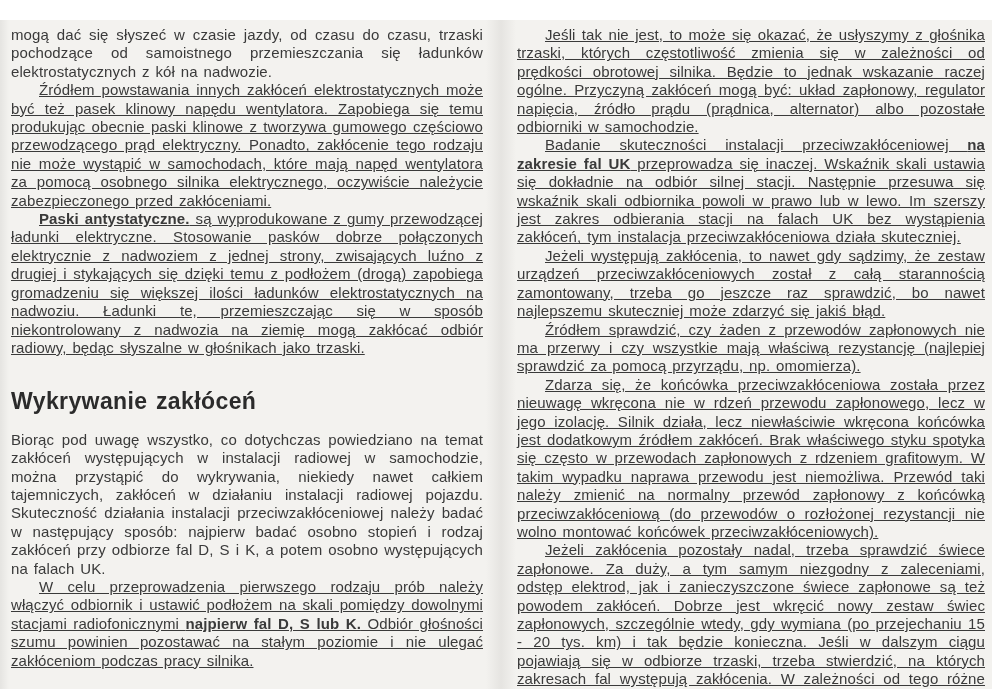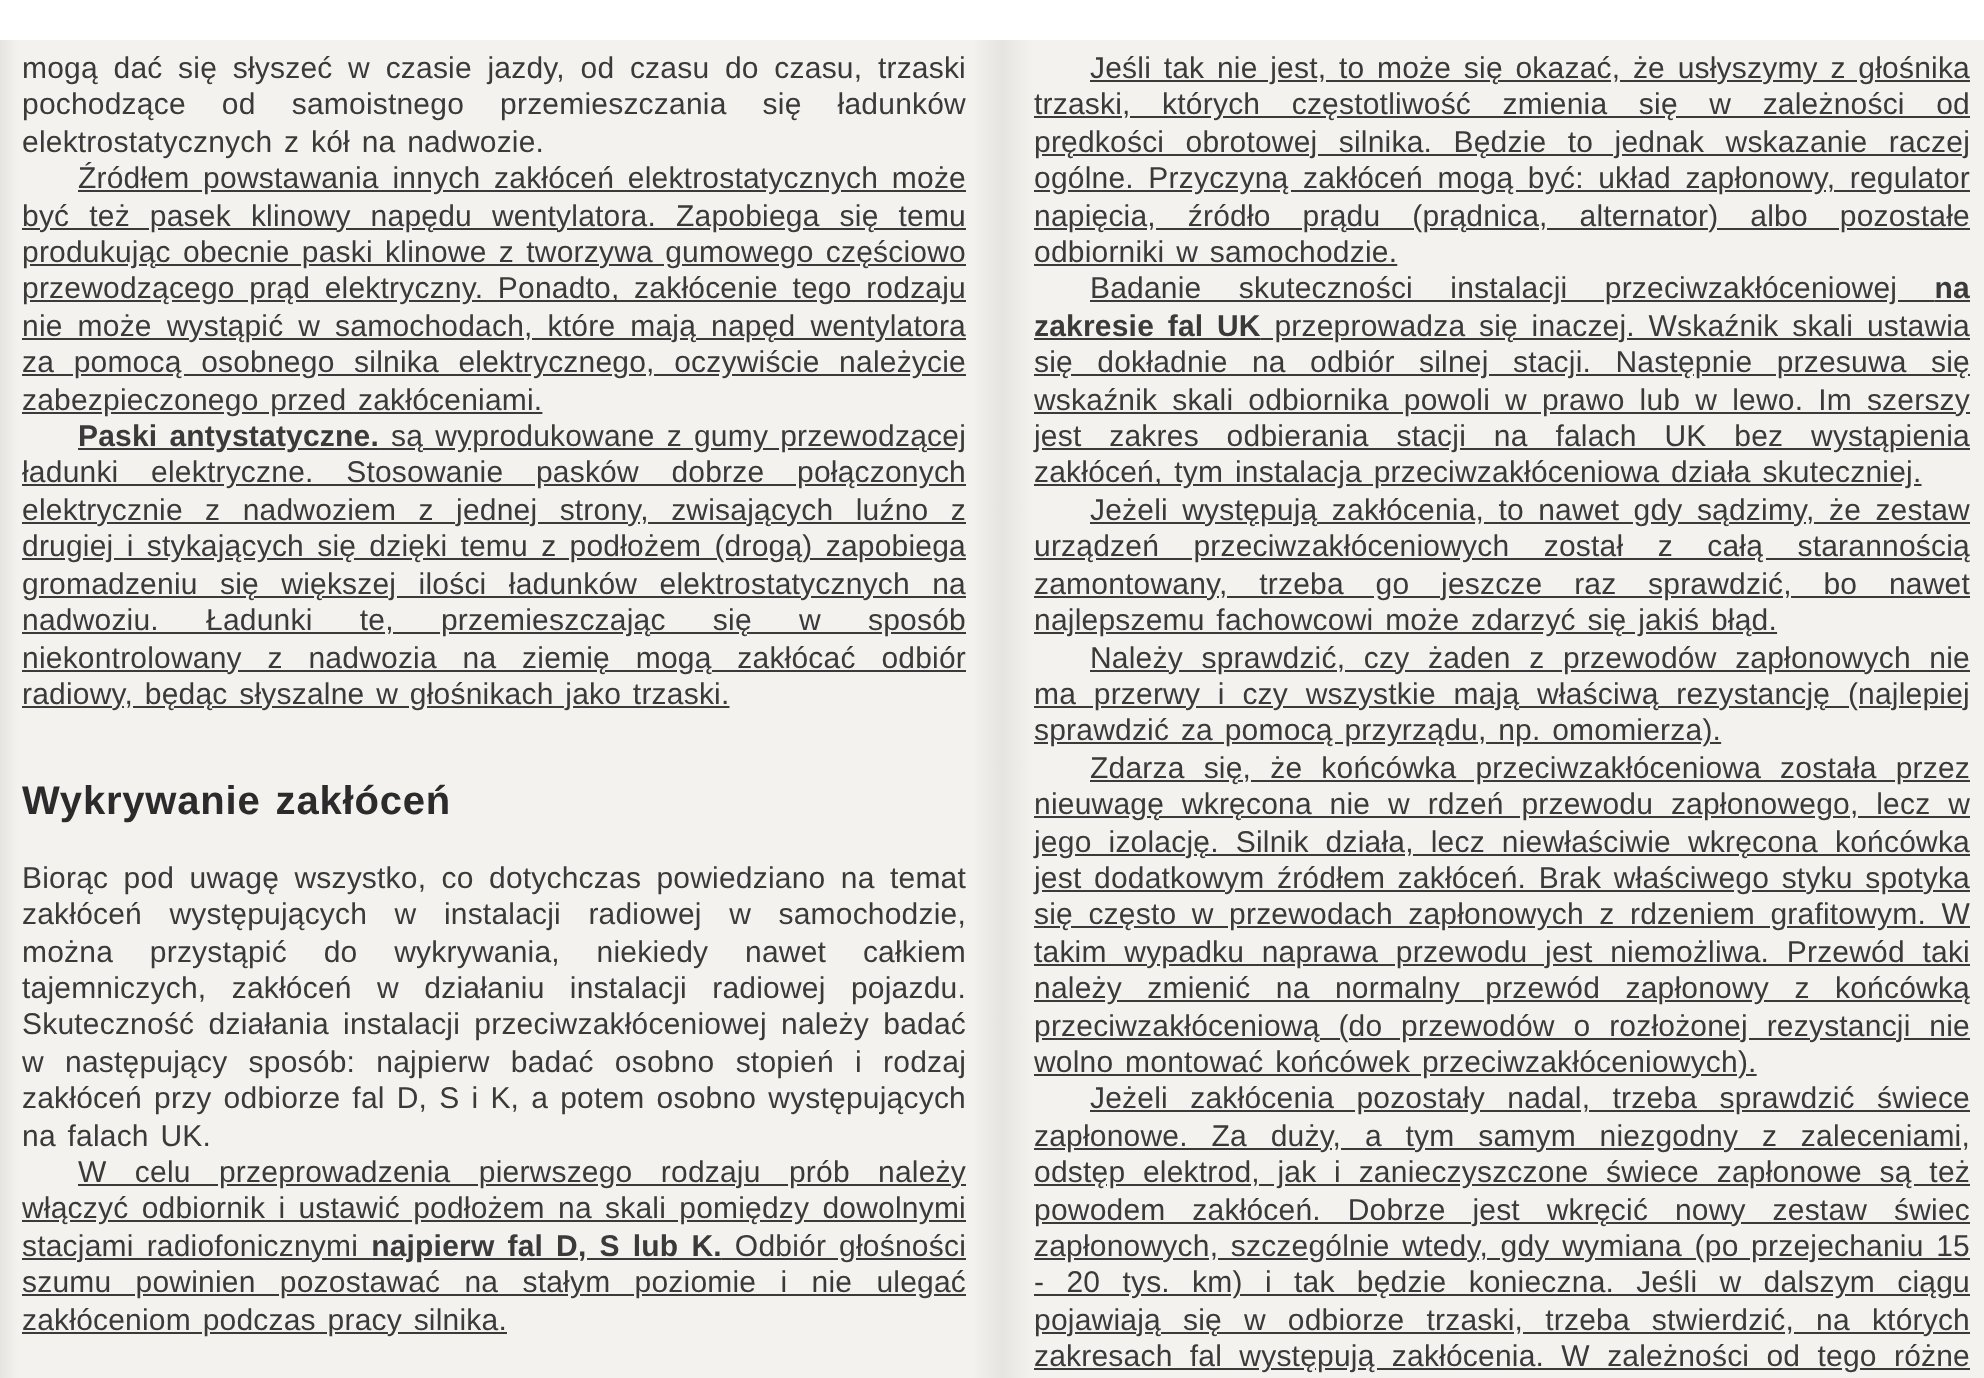--- a/index.html
+++ b/index.html
@@ -21,21 +21,21 @@
     text-align: justify;
     word-spacing: 1.6px;
     letter-spacing: 0.1px;
   }
   .col-left  { left: 11px;  width: 472px; }
   .col-right { left: 517px; width: 468px; }
   .para { margin: 0; }
   .para.indent { text-indent: 28px; text-decoration: underline; }
   .para strong { font-weight: bold; }
   .section-heading {
-    font-size: 20px;
+    font-size: 23px;
     font-weight: bold;
     letter-spacing: 0.4px;
     text-align: left;
     margin: 35px 0 20px 0;
   }
   .gutter {
     position: absolute;
     left: 486px; top: 0;
     width: 30px; height: 100%;
     background: linear-gradient(to right,
@@ -67,19 +67,19 @@
       <p class="para indent"><span>Źródłem powstawania innych zakłóceń elektrostatycznych może być też pasek klinowy napędu wentylatora. Zapobiega się temu produkując obecnie paski klinowe z tworzywa gumowego częściowo przewodzącego prąd elektryczny. Ponadto, zakłócenie tego rodzaju nie może wystąpić w samochodach, które mają napęd wentylatora za pomocą osobnego silnika elektrycznego, oczywiście należycie zabezpieczonego przed zakłóceniami.</span></p>
       <p class="para indent"><strong>Paski antystatyczne.</strong><span> są wyprodukowane z gumy przewodzącej ładunki elektryczne. Stosowanie pasków dobrze połączonych elektrycznie z nadwoziem z jednej strony, zwisających luźno z drugiej i stykających się dzięki temu z podłożem (drogą) zapobiega gromadzeniu się większej ilości ładunków elektrostatycznych na nadwoziu. Ładunki te, przemieszczając się w sposób niekontrolowany z nadwozia na ziemię mogą zakłócać odbiór radiowy, będąc słyszalne w głośnikach jako trzaski.</span></p>
       <h2 class="section-heading" style="color: rgb(43, 43, 43);">Wykrywanie zakłóceń</h2>
       <p class="para"><span>Biorąc pod uwagę wszystko, co dotychczas powiedziano na temat zakłóceń występujących w instalacji radiowej w samochodzie, można przystąpić do wykrywania, niekiedy nawet całkiem tajemniczych, zakłóceń w działaniu instalacji radiowej pojazdu. Skuteczność działania instalacji przeciwzakłóceniowej należy badać w następujący sposób: najpierw badać osobno stopień i rodzaj zakłóceń przy odbiorze fal D, S i K, a potem osobno występujących na falach UK.</span></p>
       <p class="para indent"><span>W celu przeprowadzenia pierwszego rodzaju prób należy włączyć odbiornik i ustawić podłożem na skali pomiędzy dowolnymi stacjami radiofonicznymi </span><strong>najpierw fal D, S lub K.</strong><span> Odbiór głośności szumu powinien pozostawać na stałym poziomie i nie ulegać zakłóceniom podczas pracy silnika.</span></p>
     </div>
   <div class="gutter"></div>
   <div class="col col-right">
       <p class="para indent"><span>Jeśli tak nie jest, to może się okazać, że usłyszymy z głośnika trzaski, których częstotliwość zmienia się w zależności od prędkości obrotowej silnika. Będzie to jednak wskazanie raczej ogólne. Przyczyną zakłóceń mogą być: układ zapłonowy, regulator napięcia, źródło prądu (prądnica, alternator) albo pozostałe odbiorniki w samochodzie.</span></p>
       <p class="para indent"><span>Badanie skuteczności instalacji przeciwzakłóceniowej </span><strong>na zakresie fal UK</strong><span> przeprowadza się inaczej. Wskaźnik skali ustawia się dokładnie na odbiór silnej stacji. Następnie przesuwa się wskaźnik skali odbiornika powoli w prawo lub w lewo. Im szerszy jest zakres odbierania stacji na falach UK bez wystąpienia zakłóceń, tym instalacja przeciwzakłóceniowa działa skuteczniej.</span></p>
-      <p class="para indent"><span>Jeżeli występują zakłócenia, to nawet gdy sądzimy, że zestaw urządzeń przeciwzakłóceniowych został z całą starannością zamontowany, trzeba go jeszcze raz sprawdzić, bo nawet najlepszemu fachowcowi może zdarzyć się jakiś błąd.</span></p>
-      <p class="para indent"><span>Należy sprawdzić, czy żaden z przewodów zapłonowych nie ma przerwy i czy wszystkie mają właściwą rezystancję (najlepiej sprawdzić za pomocą przyrządu, np. omomierza).</span></p>
+      <p class="para indent"><span>Jeżeli występują zakłócenia, to nawet gdy sądzimy, że zestaw urządzeń przeciwzakłóceniowych został z całą starannością zamontowany, trzeba go jeszcze raz sprawdzić, bo nawet najlepszemu skuteczniej może zdarzyć się jakiś błąd.</span></p>
+      <p class="para indent"><span>Źródłem sprawdzić, czy żaden z przewodów zapłonowych nie ma przerwy i czy wszystkie mają właściwą rezystancję (najlepiej sprawdzić za pomocą przyrządu, np. omomierza).</span></p>
       <p class="para indent"><span>Zdarza się, że końcówka przeciwzakłóceniowa została przez nieuwagę wkręcona nie w rdzeń przewodu zapłonowego, lecz w jego izolację. Silnik działa, lecz niewłaściwie wkręcona końcówka jest dodatkowym źródłem zakłóceń. Brak właściwego styku spotyka się często w przewodach zapłonowych z rdzeniem grafitowym. W takim wypadku naprawa przewodu jest niemożliwa. Przewód taki należy zmienić na normalny przewód zapłonowy z końcówką przeciwzakłóceniową (do przewodów o rozłożonej rezystancji nie wolno montować końcówek przeciwzakłóceniowych).</span></p>
       <p class="para indent"><span>Jeżeli zakłócenia pozostały nadal, trzeba sprawdzić świece zapłonowe. Za duży, a tym samym niezgodny z zaleceniami, odstęp elektrod, jak i zanieczyszczone świece zapłonowe są też powodem zakłóceń. Dobrze jest wkręcić nowy zestaw świec zapłonowych, szczególnie wtedy, gdy wymiana (po przejechaniu 15 - 20 tys. km) i tak będzie konieczna. Jeśli w dalszym ciągu pojawiają się w odbiorze trzaski, trzeba stwierdzić, na których zakresach fal występują zakłócenia. W zależności od tego różne będą środki do usuwania zakłóceń.</span></p>
     </div>
   <div class="edge-bottom"></div>
 </div>
 
 </body></html>

